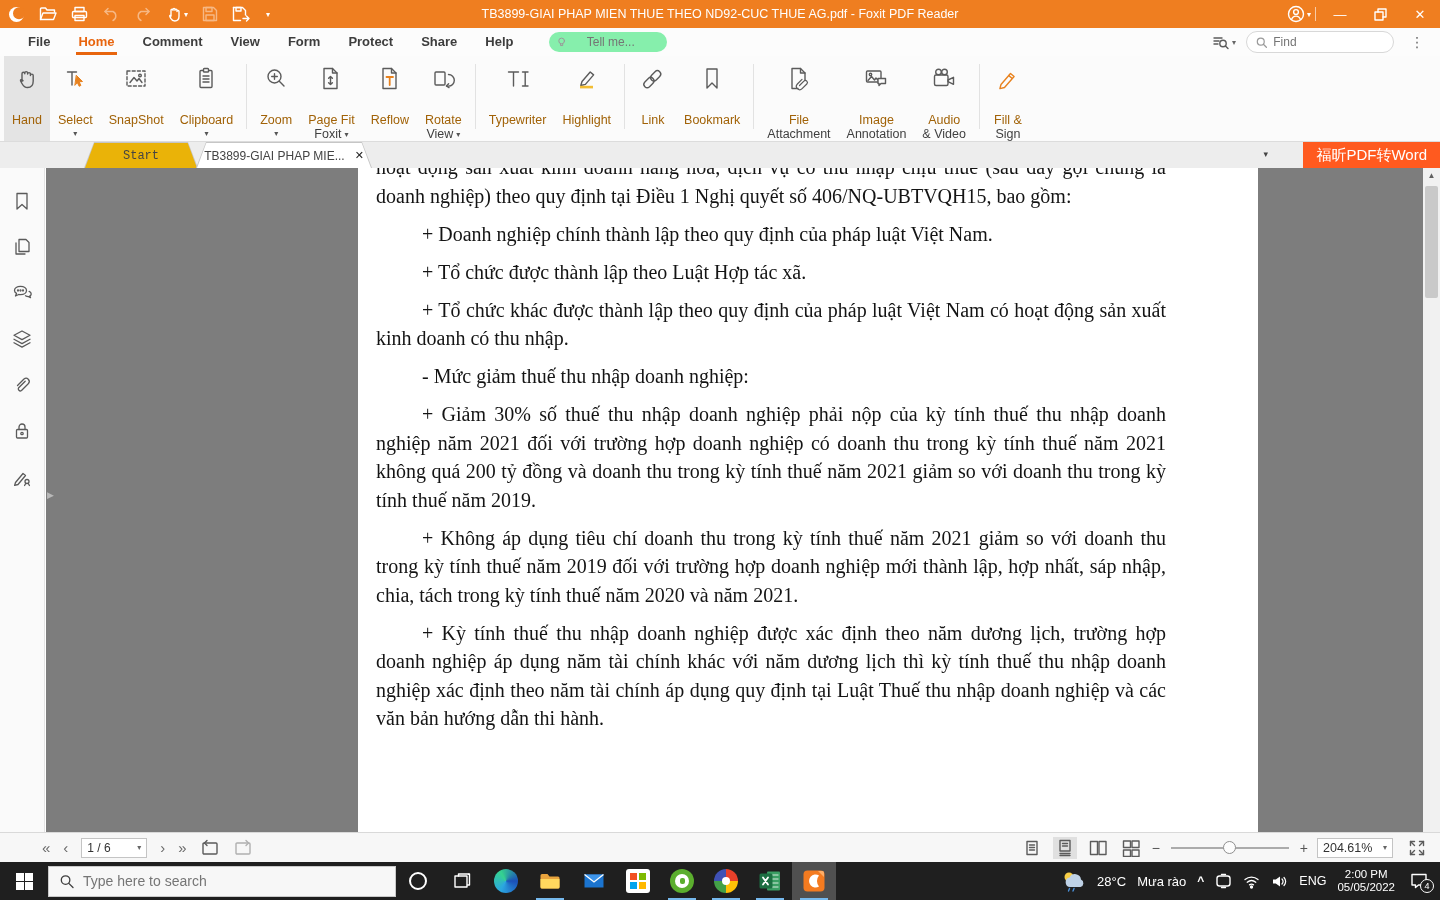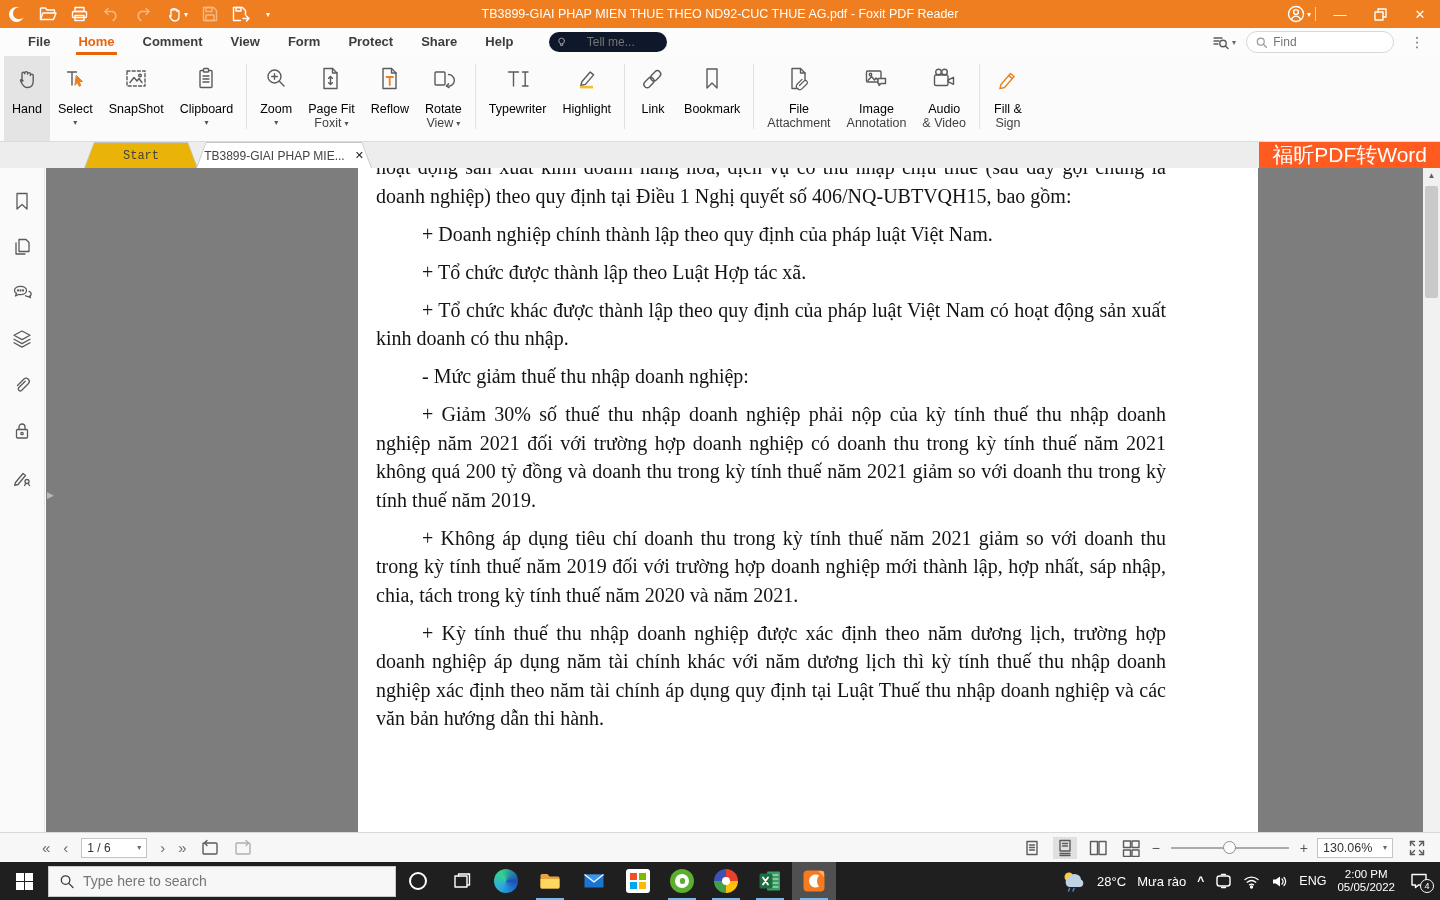--- a/index.html
+++ b/index.html
@@ -16,51 +16,51 @@
   .winbtn { width:40px; height:28px; display:flex; align-items:center; justify-content:center; font-size:13px; color:#fff; }
   .tb-sep { width:1px; height:14px; background:rgba(255,255,255,.6); margin:0 4px; }
   .caret-w { font-size:8px; margin-left:2px; }
 
   
   .menubar { position:absolute; top:28px; left:0; width:1440px; height:28px; background:#FCFCFC; display:flex; align-items:center; font-size:13px; color:#3D3D3D; }
   .menu-items { display:flex; align-items:center; padding-left:14px; }
   .menu-item { padding:0 14px; height:28px; line-height:28px; font-weight:bold; position:relative; }
   .menu-item.active { color:#E8650E; }
   .menu-item.active::after { content:""; position:absolute; left:12px; right:12px; bottom:1px; height:3px; background:#E8650E; }
-  .tellme { margin-left:22px; height:20px; width:118px; background:#0f172a; border-radius:10px; display:flex; align-items:center; padding:0 8px; gap:20px; }
+  .tellme { margin-left:22px; height:20px; width:118px; background:#86efac; border-radius:10px; display:flex; align-items:center; padding:0 8px; gap:20px; }
   .tellme input, .findpill input { border:none; outline:none; background:transparent; font-size:12px; color:#6E6E6E; width:100%; font-family:"Liberation Sans",sans-serif; }
   .menu-right { position:absolute; right:10px; display:flex; align-items:center; gap:10px; }
   .advfind { display:flex; align-items:center; gap:3px; color:#5B5B5B; }
   .findpill { width:148px; height:22px; border:1px solid #D8D8D8; border-radius:11px; background:#fff; display:flex; align-items:center; padding:0 9px; gap:6px; }
   .vdots { color:#6B6B6B; font-size:14px; padding:0 6px; }
 
   
   .ribbon { position:absolute; top:56px; left:0; width:1440px; height:86px; background:#FBFBFB; border-bottom:1px solid #DCDCDC; display:flex; align-items:stretch; padding-left:4px; }
   .rbtn { display:flex; flex-direction:column; align-items:center; padding:7px 8px 0 8px; min-width:46px; }
   .rbtn.sel { background:#E4E4E4; }
   .ricon { height:32px; display:flex; align-items:center; }
-  .rlabel { font-size:12.5px; color:#000000; margin-top:7px; white-space:nowrap; }
+  .rlabel { font-size:12.5px; color:#a16207; margin-top:18px; white-space:nowrap; }
   .rline2 { font-size:12.5px; color:#3F3F3F; white-space:nowrap; display:flex; align-items:center; gap:3px; }
   .rcaret { font-size:8px; color:#555; margin-top:2px; }
   .rcaret-inline { font-size:8px; color:#555; }
   .rsep { width:1px; background:#E2E2E2; margin:8px 5px 12px 5px; }
   svg.ic { stroke:#5B5B5B; fill:none; stroke-width:1.4; stroke-linecap:round; stroke-linejoin:round; }
 
   
   .tabbar { position:absolute; top:142px; left:0; width:1440px; height:26px; background:#EDEDED; }
   .tab { position:absolute; top:0; height:26px; }
   .tab-border { position:absolute; inset:0; background:#C6C6C6; clip-path:polygon(10px 0,calc(100% - 10px) 0,100% 100%,0 100%); }
   .tab-fill { position:absolute; inset:1px 1px 0 1px; clip-path:polygon(9.3px 0,calc(100% - 9.3px) 0,100% 100%,0 100%); display:flex; align-items:center; justify-content:center; gap:10px; font-size:12px; color:#444; }
   .tab-start { left:84px; width:114px; }
   .tab-start .tab-fill { background:#eab308;font-family:Liberation Mono, monospace; }
   .tab-doc { left:196px; width:176px; }
   .tab-doc .tab-fill { background:#FFFFFF; }
   .tab-close { font-size:11px; color:#222; }
   .tab-caret { position:absolute; right:172px; top:7px; font-size:9px; color:#444; }
-  .convertbtn { position:absolute; right:0; top:0; height:26px; background:#FF5A1F; color:#fff; font-size:21px; display:flex; align-items:center; padding:0 13px; }
+  .convertbtn { position:absolute; right:0; top:0; height:26px; background:#FF5A1F; color:#fff; font-size:15px; display:flex; align-items:center; padding:0 13px; }
 
   
   .content { position:absolute; top:168px; left:0; width:1440px; height:664px; }
   .sidebar { position:absolute; left:0; top:0; width:45px; height:664px; background:#FAFAFA; border-right:1px solid #E3E3E3; display:flex; flex-direction:column; align-items:center; padding-top:22px; gap:24px; }
   svg.sic { stroke:#5A5A5A; fill:none; stroke-width:1.3; stroke-linecap:round; stroke-linejoin:round; }
   .docarea { position:absolute; left:46px; right:0; top:0; height:664px; background:#7D7D7D; overflow:hidden; }
   .handle { position:absolute; left:1px; top:322px; color:#B9B9B9; font-size:9px; }
   .page { position:absolute; left:312px; top:0; width:900px; height:664px; background:#FFFFFF; overflow:hidden; }
   .pagetext { margin-top:-15px; padding:0 92px 0 18px; font-family:"Liberation Serif",serif; font-size:20px; line-height:28.5px; color:#141414; text-align:justify; }
   .pagetext p { margin-bottom:9.5px; text-indent:46px; }
@@ -518,21 +518,21 @@
             <rect x="11" y="11" width="7" height="6.5"></rect>
           </svg>
         </span>
       <span class="pm">−</span>
       <div class="slider">
         <div class="track"></div>
         <div class="thumb"></div>
       </div>
       <span class="pm">+</span>
       <div class="zoombox">
-        <span>130.06%</span>
+        <span>204.61%</span>
         <span class="box-caret">▾</span>
       </div>
       <svg class="ic" width="18" height="18" viewBox="0 0 18 18" style="margin-left:6px">
           <path d="M2.5 6.5v-4h4M15.5 6.5v-4h-4M2.5 11.5v4h4M15.5 11.5v4h-4"></path>
           <path d="M2.5 2.5l4 4M15.5 2.5l-4 4M2.5 15.5l4-4M15.5 15.5l-4-4"></path>
         </svg>
     </div>
   </div>
 
   <div class="taskbar">

